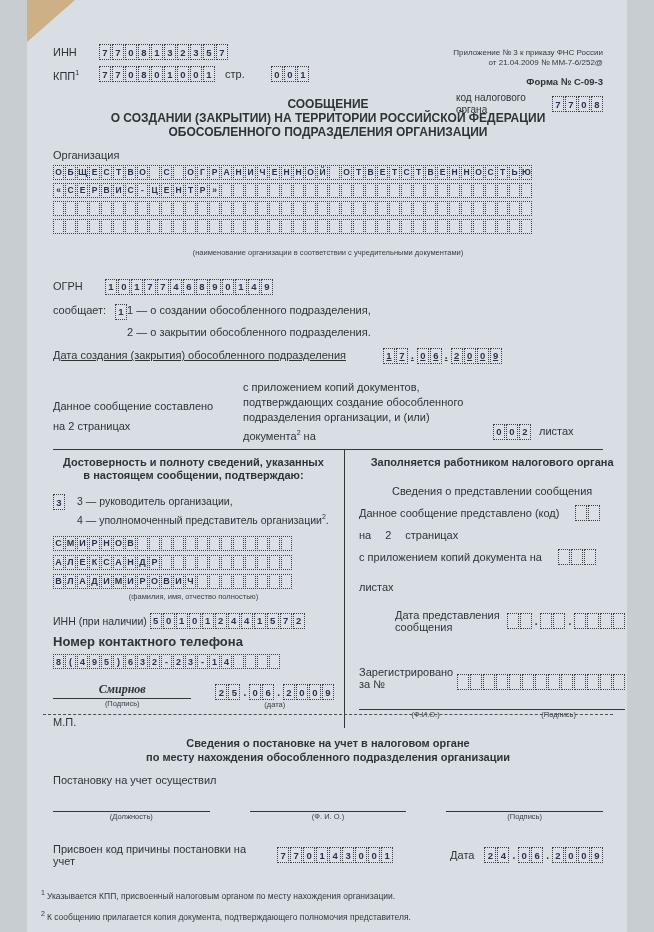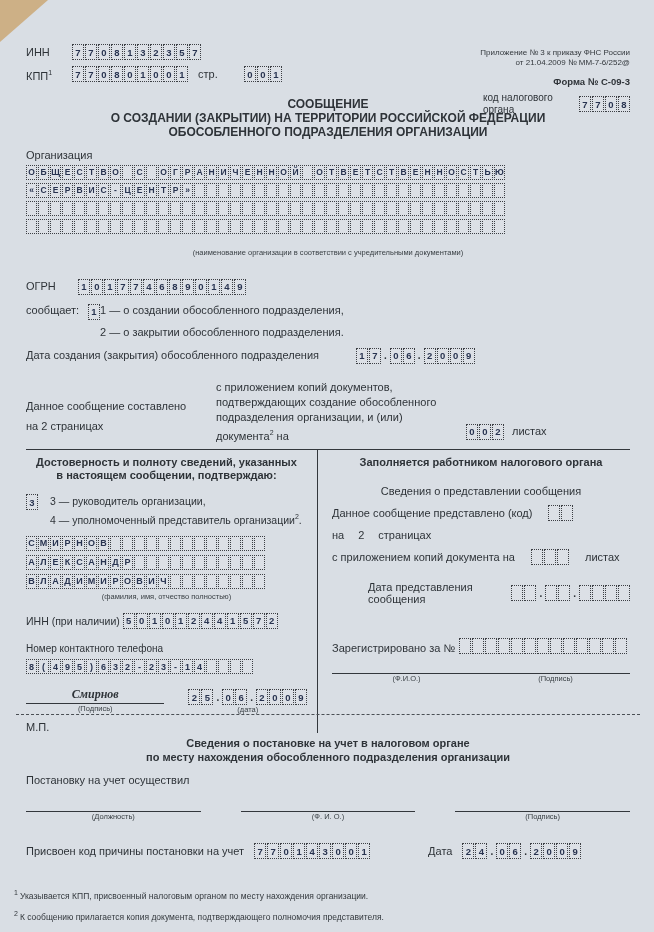--- a/index.html
+++ b/index.html
@@ -1,17 +1,17 @@
 <!DOCTYPE html>
 <html><head>
 <meta charset="utf-8">
 <style>
   html,body{margin:0;padding:0;background:#c8cdd2;}
   .page{
-    width:654px;height:932px;background:#d9dee4;position:relative;
+    width:600px;height:932px;background:#d9dee4;position:relative;
     font-family:"Liberation Sans",sans-serif;color:#2e3338;overflow:hidden;
     margin:0 auto;
   }
   .fold{position:absolute;top:0;left:0;width:0;height:0;
     border-top:42px solid #cdb086;border-right:48px solid transparent;}
   .content{position:absolute;left:26px;right:24px;top:0;}
 
   .lbl{font-size:11px;line-height:13px;}
   .caption{font-size:7.5px;color:#3a4045;text-align:center;}
 
@@ -37,38 +37,38 @@
 
   .title{text-align:center;font-weight:bold;font-size:12px;line-height:14px;margin-top:14px;}
 
   .orgrows{margin-top:3px;display:flex;flex-direction:column;gap:3px;}
   .orgcaption{margin-top:14px;text-align:center;}
 
   .ogrnrow{margin-top:22px;display:flex;align-items:center;gap:14px;}
   .reports{margin-top:9px;display:flex;}
   .reports .optlines{display:flex;flex-direction:column;gap:9px;}
   .reports .lbl-soob{width:62px;}
-  .datecreate{margin-top:9px;display:flex;align-items:center;}
+  .datecreate{margin-top:9px;display:flex;align-items:center;text-decoration:underline;}
   .datecreate .lbl{width:330px;}
 
   .composed{margin-top:16px;display:flex;align-items:flex-start;}
   .composed .c1{width:190px;font-size:11px;line-height:20px;padding-top:16px;}
   .composed .c2{width:226px;font-size:11px;line-height:15px;}
   .composed .c3{display:flex;align-items:center;gap:8px;padding-top:44px;padding-left:24px;}
 
   
   .twocol{margin-top:6px;border-top:1px solid #33373c;display:flex;min-height:262px;}
   .leftcol{width:292px;border-right:1px solid #33373c;padding:6px 10px 0 0;box-sizing:border-box;}
   .rightcol{flex:1;padding:6px 0 0 14px;}
   .colhead{font-weight:bold;font-size:11px;text-align:center;line-height:13px;}
   .code-opts{display:flex;gap:12px;margin-top:12px;}
   .code-opts .optlines{font-size:10.5px;line-height:15px;}
   .namerows{margin-top:8px;display:flex;flex-direction:column;gap:4px;}
   .innrow{margin-top:12px;display:flex;align-items:center;gap:3px;font-size:10.5px;}
-  .phonelbl{margin-top:14px;font-size:10px;}
+  .phonelbl{margin-top:5px;font-size:13px;font-weight:bold;}
   .phonerow{margin-top:3px;}
   .sigrow{margin-top:12px;display:flex;}
   .sigleft{width:150px;}
   .signame{font-family:Liberation Serif, serif;font-style:italic;font-weight:bold;font-size:12px;text-align:center;}
   .sigline{border-bottom:1px solid #33373c;margin-top:1px;}
   .sigdate{margin-left:24px;text-align:center;}
   .mp{margin-top:8px;font-size:11px;}
 
   .subhead{text-align:center;font-size:11px;margin-top:16px;}
   .rline{margin-top:8px;font-size:11px;display:flex;align-items:center;gap:16px;flex-wrap:wrap;}

